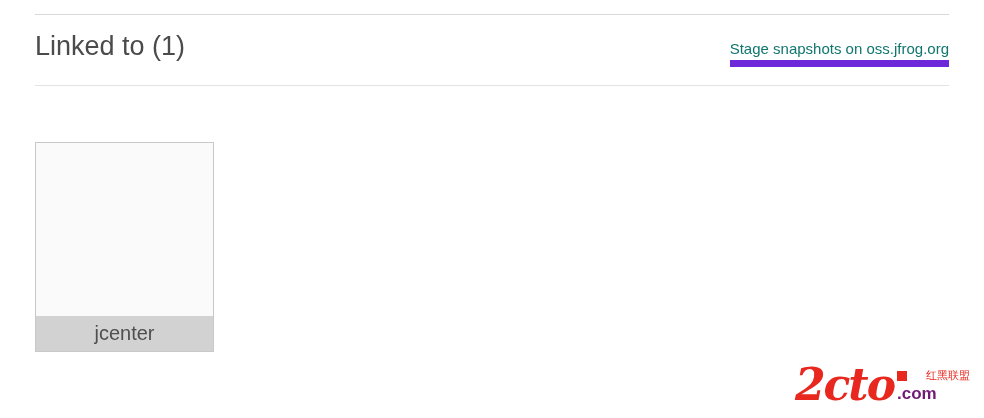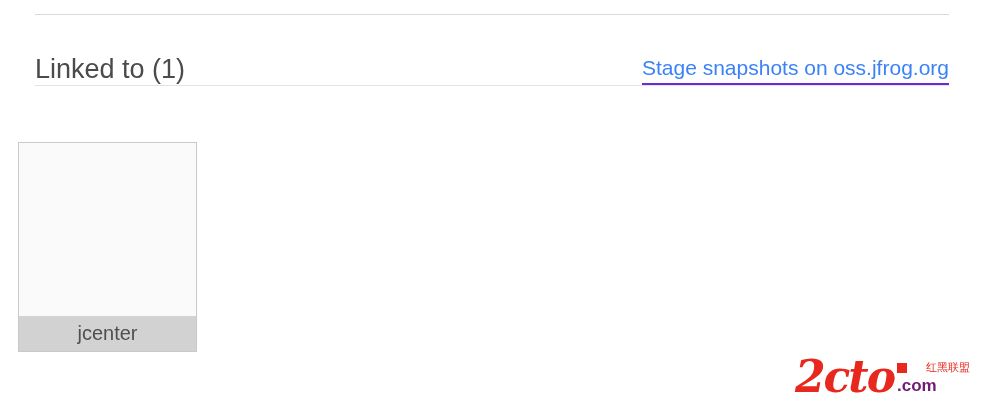--- a/index.html
+++ b/index.html
@@ -14,53 +14,53 @@
   .top-rule {
     position: absolute; top: 14px; left: 35px;
     width: 914px; height: 1px;
     background: #d9d9d9;
   }
 
   .header {
     position: absolute; top: 30px; left: 35px;
     width: 914px; height: 56px;
     border-bottom: 1px solid #e3e3e3;
-    display: flex; justify-content: space-between; align-items: flex-end;
+    display: flex; justify-content: space-between; align-items: flex-start;
   }
   .page-title {
     font-size: 27px; font-weight: 400; color: #4b4b4b;
     line-height: 1.2;
   }
   .stage-link {
     margin-top: 10px;
-    font-size: 21px; color: #3b82f6;
+    font-size: 15px; color: #0f766e;
     text-decoration: none;
-    border-bottom: 2px solid #6d28d9;
+    border-bottom: 7px solid #6d28d9;
     padding-bottom: 3px;
     cursor: pointer;
   }
 
   .repo-card {
-    position: absolute; left: 18px; top: 142px;
+    position: absolute; left: 35px; top: 142px;
     width: 179px; height: 210px;
     border: 1px solid #c9c9c9;
     background: #fafafa;
     display: flex; flex-direction: column;
     cursor: pointer;
   }
   .repo-card-body { flex: 1; background: #fafafa; }
   .repo-card-caption {
     height: 35px;
     background: #d2d2d2;
     display: flex; align-items: center; justify-content: center;
     font-size: 20px; color: #4f4f4f;
   }
 
   .watermark {
-    position: absolute; right: 14px; bottom: 20px;
+    position: absolute; right: 14px; bottom: 12px;
     display: flex; align-items: flex-start;
     user-select: none;
   }
   .wm-brand {
     font-family: "DejaVu Serif", serif;
     font-size: 44px; font-weight: bold; font-style: italic;
     color: #e8281e; line-height: 0.95; letter-spacing: -2px;
   }
   .wm-right { display: flex; flex-direction: column; margin-left: 3px; padding-top: 4px; }
   .wm-cn {

